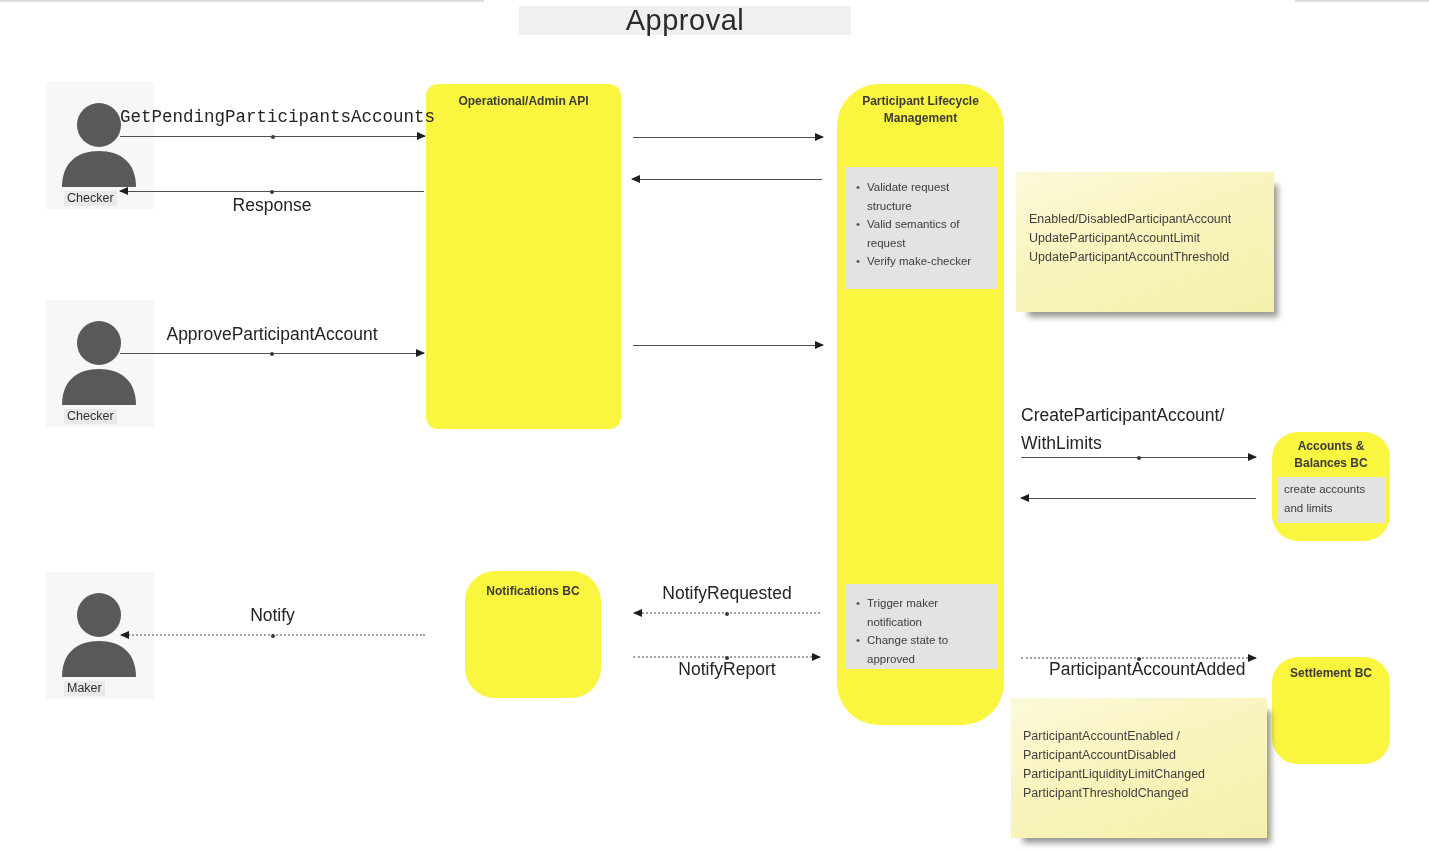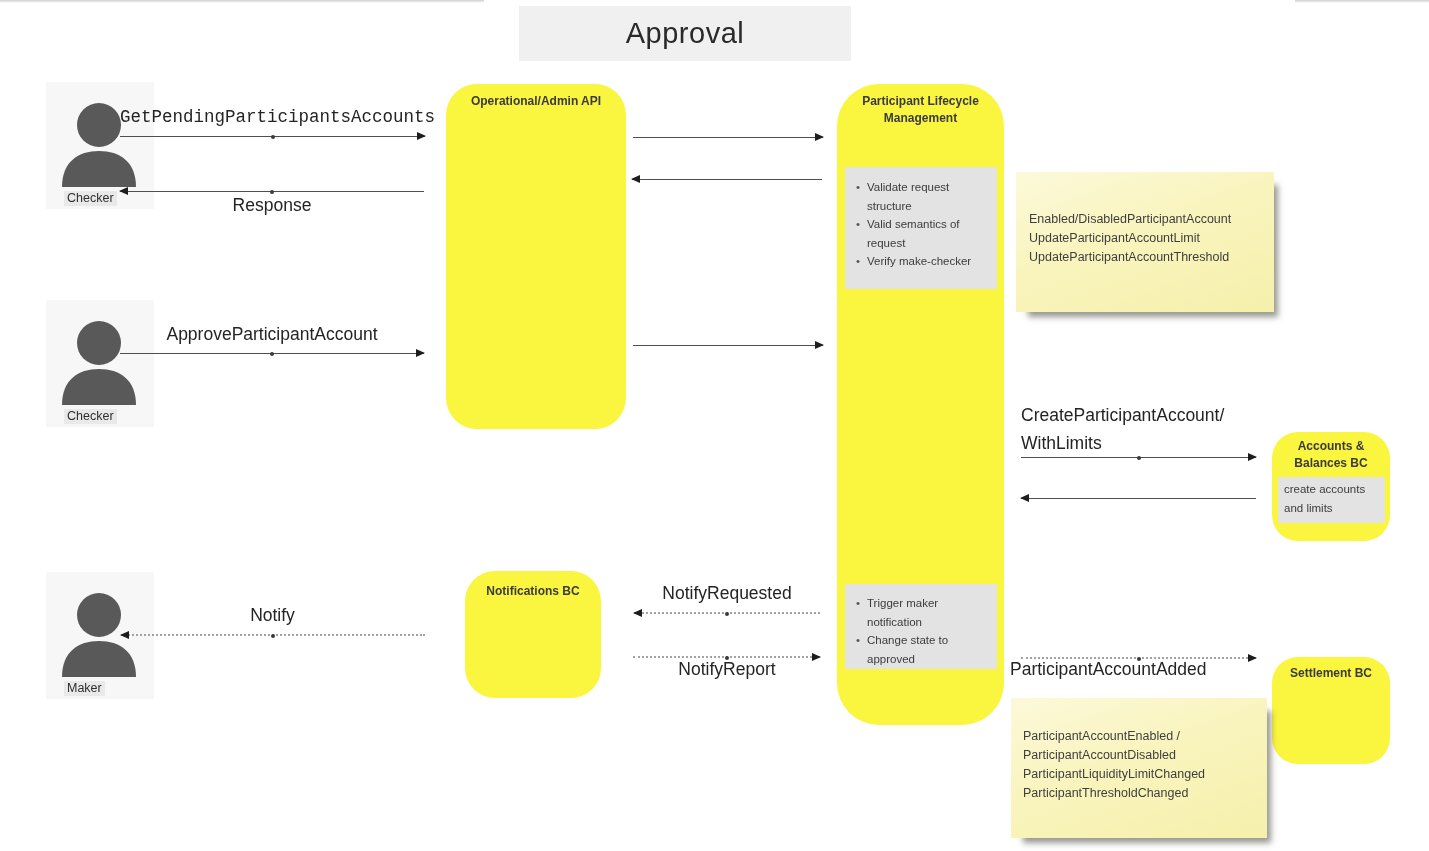--- a/index.html
+++ b/index.html
@@ -5,21 +5,21 @@
   html,body{margin:0;padding:0;background:#ffffff;}
   #canvas{
     position:relative;width:1429px;height:851px;background:#ffffff;overflow:hidden;
     font-family:"Liberation Sans",sans-serif;color:#2b2b2b;
   }
   .abs{position:absolute;}
   
   .top-edge{height:3px;background:linear-gradient(to bottom,#cfcfcf,rgba(255,255,255,0));}
   
   .title-box{
-    left:519px;top:6px;width:332px;height:55px;background:#f0f0f0;
+    left:519px;top:6px;width:332px;height:29px;background:#f0f0f0;
     display:flex;align-items:center;justify-content:center;
     font-size:29px;color:#2a2a2a;letter-spacing:.5px;
   }
   
   .actor{width:108px;height:127px;background:#f7f7f7;margin-left:46px;}
   .person{position:absolute;left:13px;top:18px;width:80px;height:88px;}
   .actor-label{
     position:absolute;left:18px;bottom:3px;background:#e9e9e9;
     font-size:12.5px;color:#2f2f2f;padding:0 3px;line-height:15px;
   }
@@ -93,21 +93,21 @@
     <span class="actor-label">Checker</span>
   </div>
   <div class="abs actor" style="left:0;top:572px;">
     <svg class="person" viewBox="0 0 80 86">
       <circle cx="40" cy="24" r="22" fill="#595959"></circle>
       <path d="M3 86 C3 61 19 50 40 50 C61 50 77 61 77 86 Z" fill="#595959"></path>
     </svg>
     <span class="actor-label">Maker</span>
   </div>
 
-  <div class="abs ybox" style="left:446px;top:84px;width:180px;height:345px;border-radius:31px;">
+  <div class="abs ybox" style="left:426px;top:84px;width:195px;height:345px;border-radius:12px;">
     <div class="ybox-title" style="padding-left:8px;padding-right:8px;">Operational/Admin API</div>
   </div>
 
   <div class="abs ybox" style="left:837px;top:84px;width:167px;height:641px;border-radius:42px;">
     <div class="ybox-title pad-title">Participant Lifecycle Management</div>
     <div class="gray-note" style="left:8px;top:83px;width:152px;height:122px;padding:11px 5px 0 9px;box-sizing:border-box;">
       <ul>
         <li>Validate request structure</li>
         <li>Valid semantics of request</li>
         <li>Verify make-checker</li>
@@ -150,21 +150,21 @@
   <div class="abs msg center" style="left:120px;top:107px;width:305px;font-family:Liberation Mono, monospace;">GetPendingParticipantsAccounts</div>
   <div class="abs msg center" style="left:120px;top:195px;width:304px;">Response</div>
   <div class="abs msg center" style="left:120px;top:324px;width:304px;">ApproveParticipantAccount</div>
   <div class="abs msg" style="left:1021px;top:401px;line-height:28px;">
     <div>CreateParticipantAccount/</div>
     <div>WithLimits</div>
   </div>
   <div class="abs msg center" style="left:120px;top:605px;width:305px;">Notify</div>
   <div class="abs msg center" style="left:634px;top:583px;width:186px;">NotifyRequested</div>
   <div class="abs msg center" style="left:634px;top:659px;width:186px;">NotifyReport</div>
-  <div class="abs msg" style="left:1010px;top:659px;">ParticipantAccountAdded</div>
+  <div class="abs msg" style="left:1049px;top:659px;">ParticipantAccountAdded</div>
 
   <div class="abs arrow solid head-right mid-dot" style="left:120px;top:136px;width:305px;"></div>
   <div class="abs arrow solid head-left mid-dot" style="left:120px;top:191px;width:304px;"></div>
   <div class="abs arrow solid head-right" style="left:633px;top:137px;width:190px;"></div>
   <div class="abs arrow solid head-left" style="left:632px;top:179px;width:190px;"></div>
   <div class="abs arrow solid head-right mid-dot" style="left:120px;top:353px;width:304px;"></div>
   <div class="abs arrow solid head-right" style="left:633px;top:345px;width:190px;"></div>
   <div class="abs arrow solid head-right mid-dot" style="left:1021px;top:457px;width:235px;"></div>
   <div class="abs arrow solid head-left" style="left:1021px;top:498px;width:235px;"></div>
   <div class="abs arrow dotted head-left mid-dot" style="left:121px;top:634px;width:304px;"></div>

